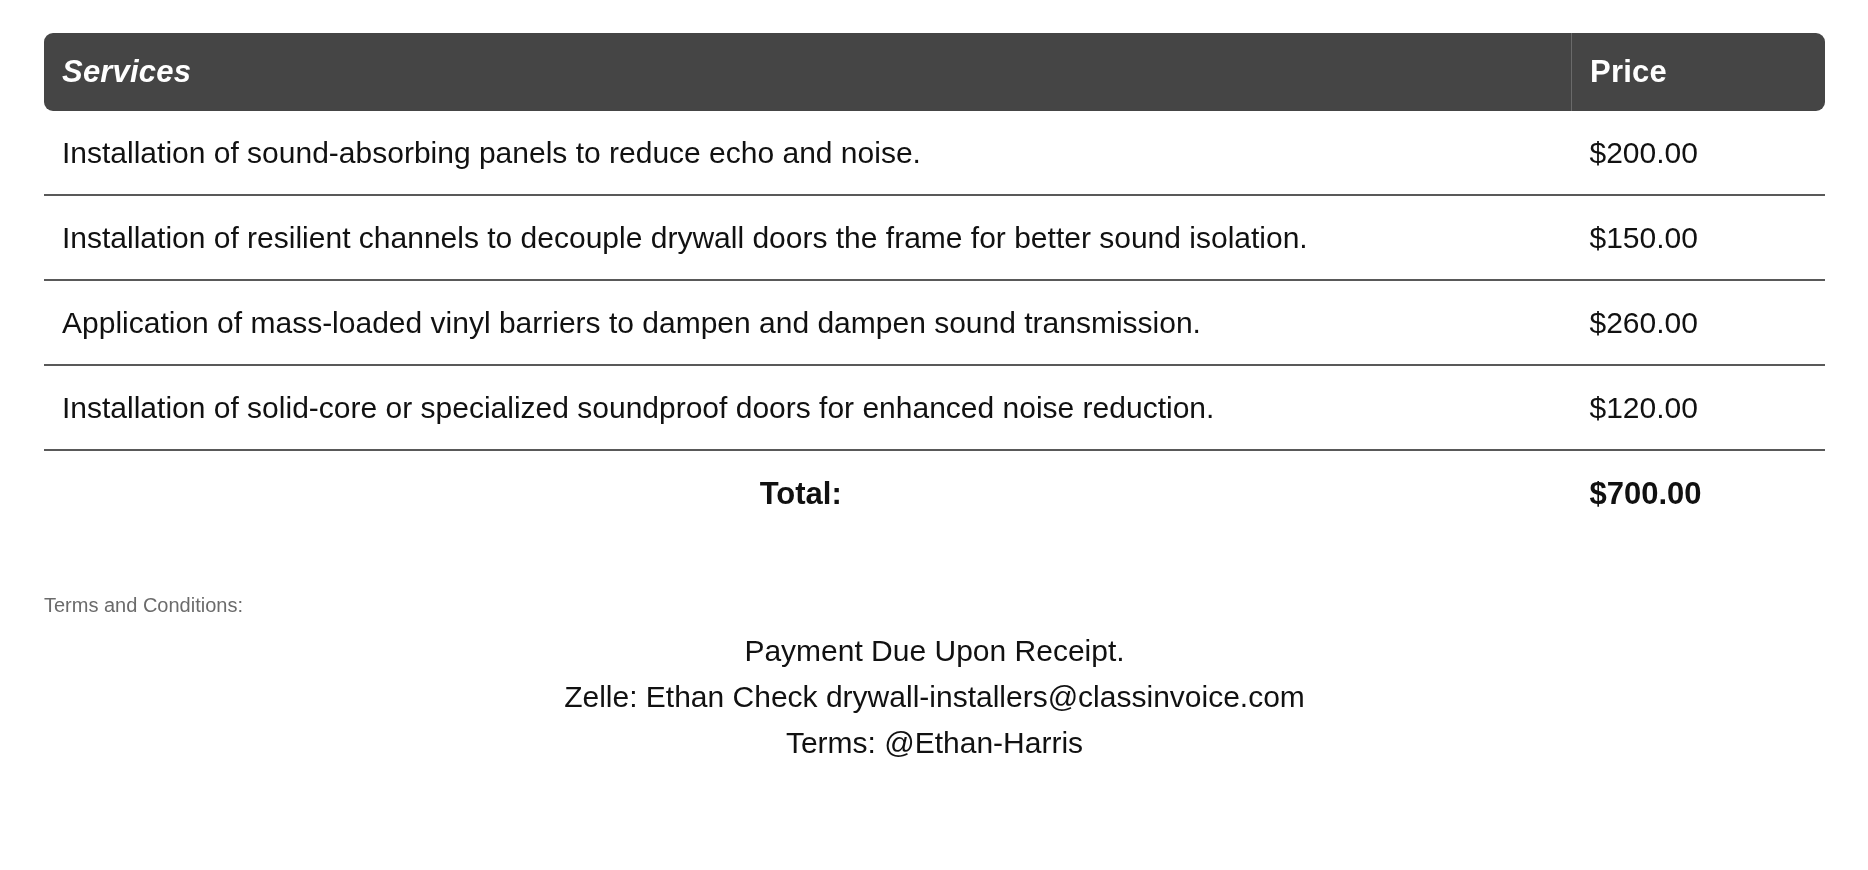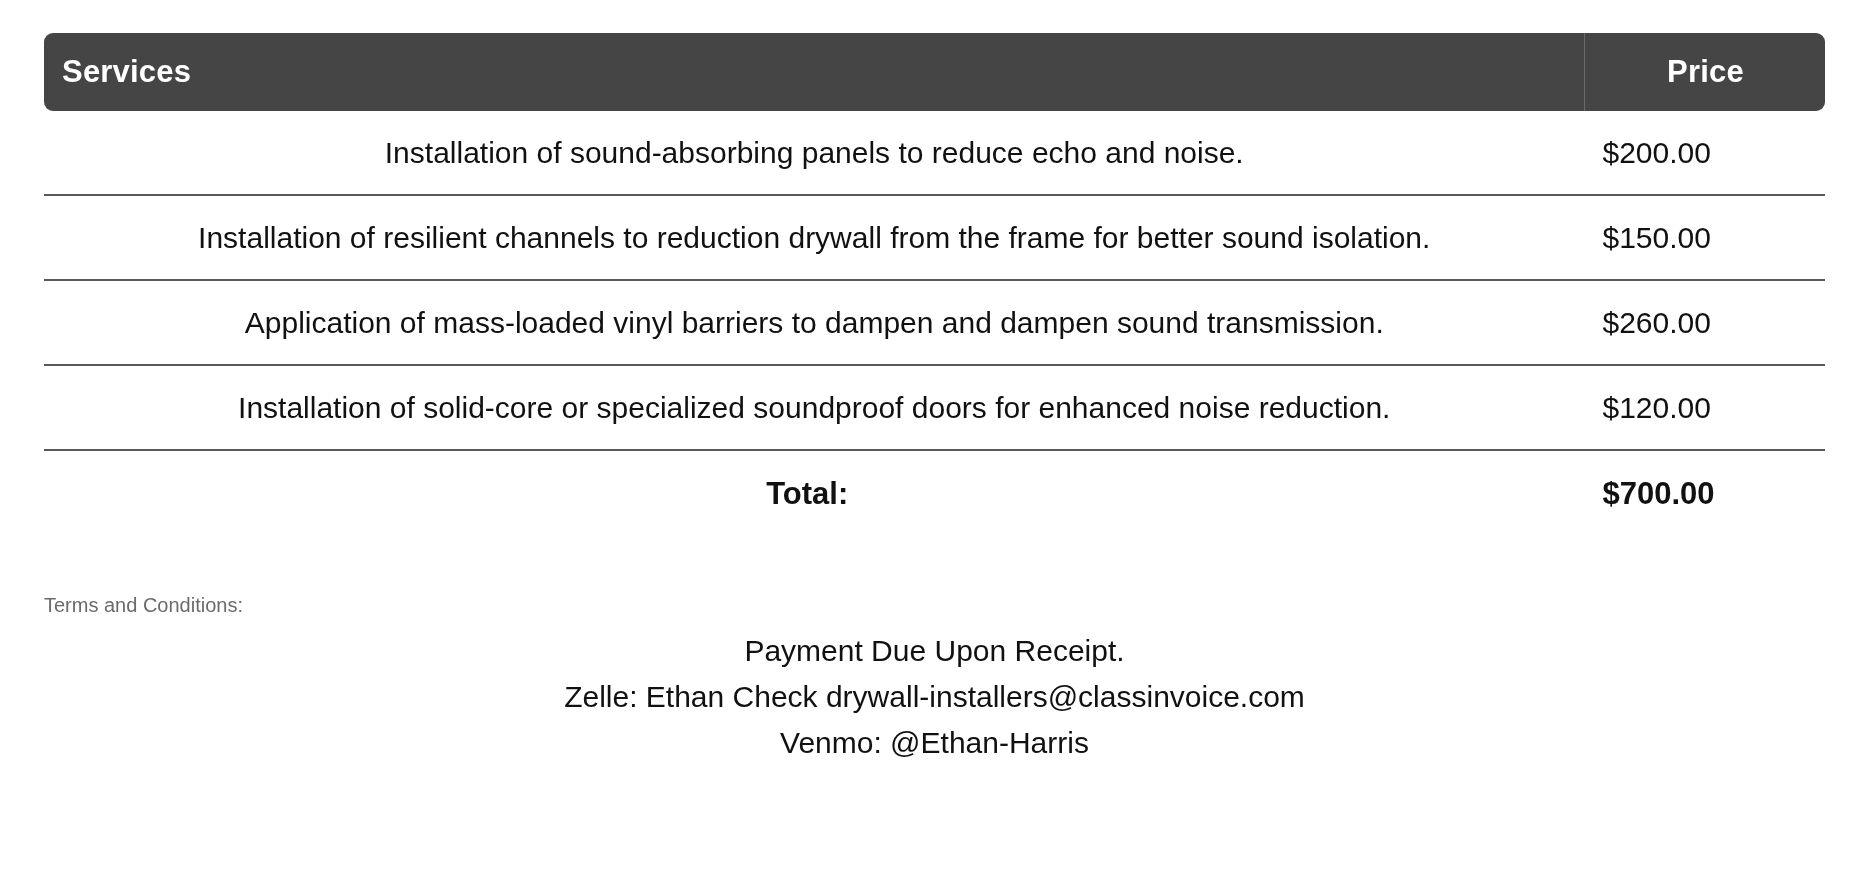--- a/index.html
+++ b/index.html
@@ -39,40 +39,41 @@
     height: 78px;
     padding: 0 18px;
     vertical-align: middle;
     letter-spacing: 0.2px;
   }
   .services-table thead th.col-services {
     text-align: left;
     border-top-left-radius: 9px;
     border-bottom-left-radius: 9px;
     border-right: 1px solid #6a6a6a;
+    font-style: italic;
   }
   .services-table thead th.col-price {
-    text-align: center;
+    text-align: left;
     width: 205px;
     border-top-right-radius: 9px;
     border-bottom-right-radius: 9px;
-    padding-right: 17px;
+    padding-right: 30px;
   }
 
   .services-table tbody td {
     font-size: 30px;
     color: #111111;
     height: 83px;
     padding: 0 18px;
     vertical-align: middle;
     border-bottom: 2px solid #595959;
     white-space: nowrap;
   }
   .services-table tbody td.cell-desc {
-    text-align: center;
+    text-align: left;
   }
   .services-table tbody td.cell-price {
     text-align: left;
     padding-right: 21px;
     width: 205px;
   }
 
   .services-table tbody tr.total-row td {
     border-bottom: none;
     font-weight: bold;
@@ -118,21 +119,21 @@
         <th class="col-services">Services</th>
         <th class="col-price">Price</th>
       </tr>
     </thead>
     <tbody>
       <tr>
         <td class="cell-desc">Installation of sound-absorbing panels to reduce echo and noise.</td>
         <td class="cell-price">$200.00</td>
       </tr>
       <tr>
-        <td class="cell-desc">Installation of resilient channels to reduction drywall from the frame for better sound isolation.</td>
+        <td class="cell-desc">Installation of resilient channels to decouple drywall doors the frame for better sound isolation.</td>
         <td class="cell-price">$150.00</td>
       </tr>
       <tr>
         <td class="cell-desc">Application of mass-loaded vinyl barriers to dampen and dampen sound transmission.</td>
         <td class="cell-price">$260.00</td>
       </tr>
       <tr>
         <td class="cell-desc">Installation of solid-core or specialized soundproof doors for enhanced noise reduction.</td>
         <td class="cell-price">$120.00</td>
       </tr>
@@ -140,16 +141,16 @@
         <td class="cell-desc">Total:</td>
         <td class="cell-price">$700.00</td>
       </tr>
     </tbody>
   </table>
 
   <div class="terms-block">
     <div class="terms-heading">Terms and Conditions:</div>
     <div class="terms-line">Payment Due Upon Receipt.</div>
     <div class="terms-line">Zelle: Ethan Check drywall-installers@classinvoice.com</div>
-    <div class="terms-line">Venmo: @Ethan-Harris</div>
+    <div class="terms-line">Terms: @Ethan-Harris</div>
   </div>
 
 </div>
 
 </body></html>

